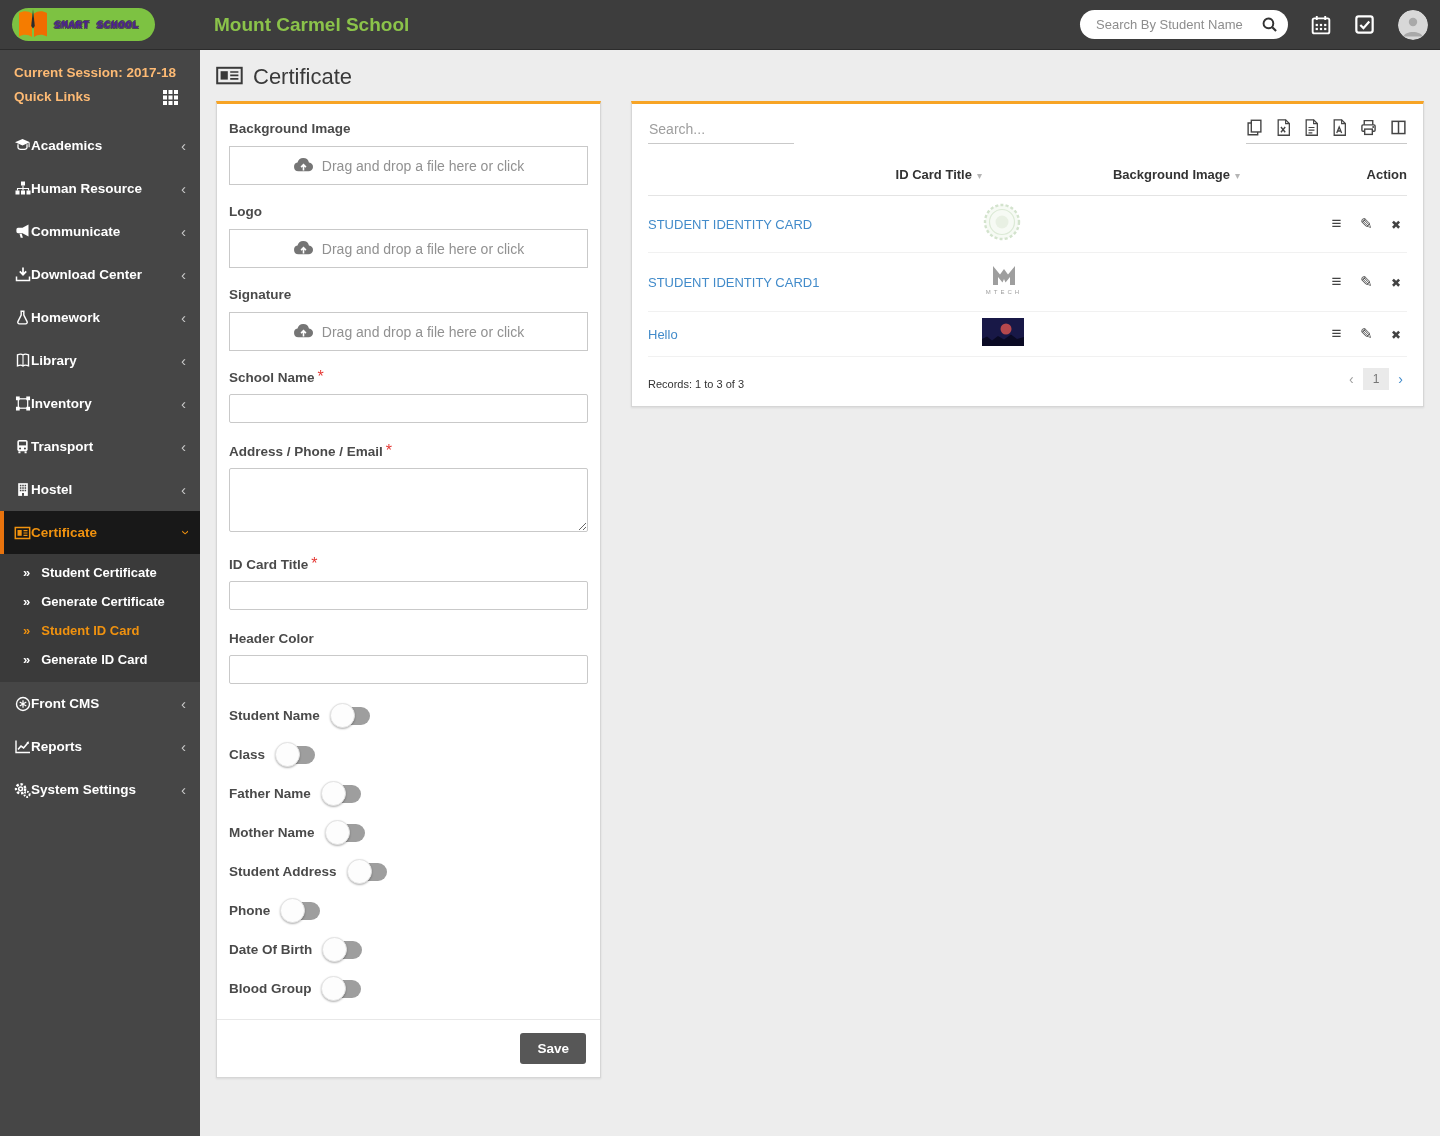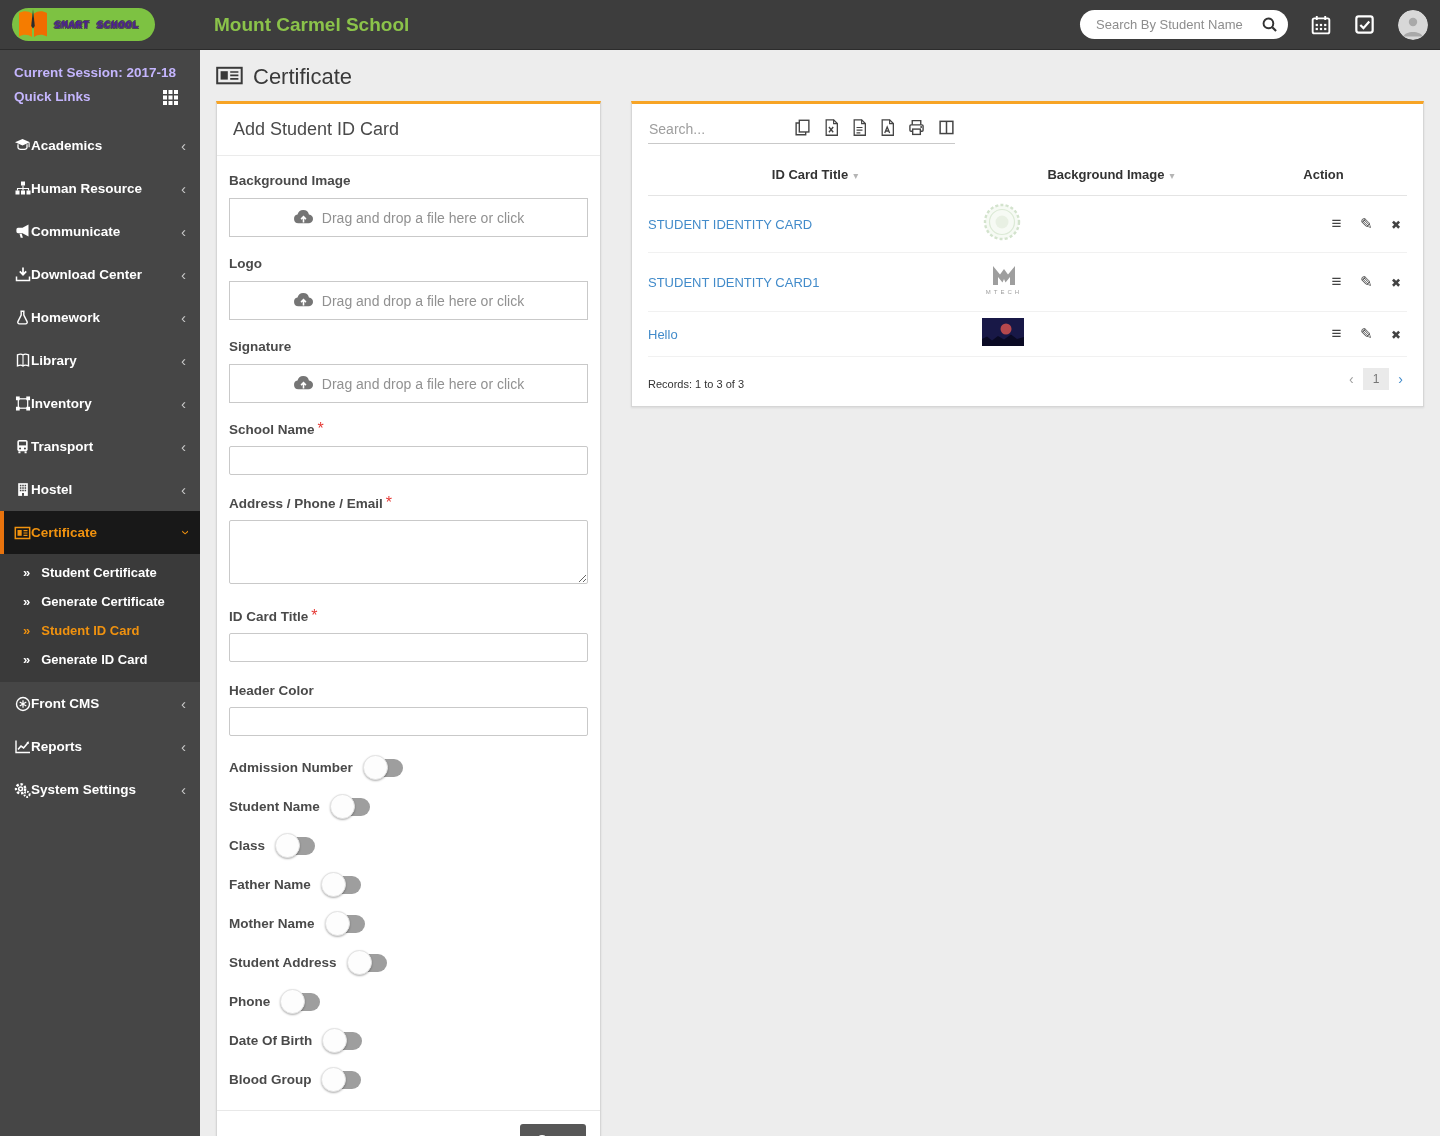--- a/index.html
+++ b/index.html
@@ -26,21 +26,21 @@
   .icon-btn { display: flex; align-items: center; cursor: pointer; }
   .avatar { width: 30px; height: 30px; border-radius: 50%; overflow: hidden; display: block; }
 
   
   .shell { display: flex; height: 1086px; }
   .sidebar { width: 200px; background: #464646; flex: none; color: #fff; }
   .main { flex: 1; overflow: hidden; }
 
   
   .session-block { padding: 11px 14px 9px; }
-  .session-line { font-size: 13.5px; font-weight: bold; color: #c4b5fd; line-height: 24px; }
+  .session-line { font-size: 13.5px; font-weight: bold; color: #fdba74; line-height: 24px; }
   .quick-links { display: flex; align-items: center; }
   .quick-links .ql-label { font-size: 13.5px; font-weight: bold; line-height: 24px; }
   .quick-links .ql-icon { margin-left: auto; margin-right: 8px; display: flex; }
   .nav { margin-top: 6px; }
   .nav-item { height: 43px; display: flex; align-items: center; padding: 0 14px; cursor: pointer; }
   .nav-icon { width: 17px; display: flex; justify-content: center; color: #fff; flex: none; }
   .nav-label { font-size: 13.5px; font-weight: bold; color: #fff; }
   .nav-caret { margin-left: auto; color: #c9c9c9; font-size: 15px; line-height: 1; }
   .nav-item.active { background: #181818; border-left: 4px solid #e8730d; padding-left: 10px; }
   .nav-item.active .nav-icon, .nav-item.active .nav-label { color: #f0920f; }
@@ -75,29 +75,29 @@
   .toggle { position: relative; width: 37px; height: 18px; background: #9e9e9e; border-radius: 10px;
     flex: none; cursor: pointer; }
   .knob { position: absolute; left: -3px; top: -4px; width: 25px; height: 25px; background: #fdfdfd;
     border: 1px solid #e3e3e3; border-radius: 50%; box-shadow: 0 1px 2px rgba(0,0,0,.3); }
   .form-footer { border-top: 1px solid #e8e8e8; padding: 13px 14px; display: flex; justify-content: flex-end; }
   .save-btn { background: #575757; color: #fff; border: none; border-radius: 3px; font-size: 13.5px;
     font-weight: bold; padding: 8px 17px; cursor: pointer; font-family: inherit; }
 
   
   .list-body { padding: 14px 16px 8px; }
-  .list-tools { display: flex; align-items: flex-end; }
+  .list-tools { display: flex; justify-content: space-between; align-items: flex-end; }
   .table-search { width: 146px; border: none; border-bottom: 1px solid #c9c9c9; outline: none;
     font-size: 14px; padding: 3px 1px 6px; color: #555; font-family: inherit; }
   .table-search::placeholder { color: #9e9e9e; }
   .export-bar { display: flex; align-items: center; gap: 13px; color: #4a4a4a;
     border-bottom: 1px solid #c9c9c9; padding-bottom: 7px; }
   .export-bar .tool { display: flex; cursor: pointer; }
   table.id-table { width: 100%; border-collapse: collapse; margin-top: 15px; }
-  .id-table th { text-align: center; font-size: 13px; color: #333; padding: 8px 0 13px;
+  .id-table th { text-align: right; font-size: 13px; color: #333; padding: 8px 0 13px;
     border-bottom: 1px solid #e4e4e4; font-weight: bold; }
   .sort-arrow { color: #b5b5b5; font-size: 10px; margin-left: 5px; }
   .id-table td { padding: 6px 0; border-bottom: 1px solid #f1f1f1; vertical-align: middle; }
   .col-title { width: 44%; }
   .col-img { width: 34%; }
   .col-action { width: 22%; }
   .row-link { color: #428bca; font-size: 13px; text-decoration: none; cursor: pointer; }
   .cell-actions { text-align: right; padding-right: 6px !important; white-space: nowrap; }
   .act { color: #424242; cursor: pointer; margin-left: 14px; font-size: 15px; display: inline-block; }
   .act.menu { font-size: 17px; font-weight: bold; }
@@ -391,21 +391,20 @@
             <rect x="4.6" y="6.2" width="7.2" height="8.4" fill="#3a3a3a"></rect>
             <path d="M14.2 7h8.2M14.2 10.4h8.2M14.2 13.8h8.2" stroke="#3a3a3a" stroke-width="1.7"></path>
           </svg>
         </span>
         <span class="page-title-text">Certificate</span>
       </div>
 
       <div class="content-row">
 
         <section class="card form-card">
-          <div class="card-header">Add Student ID Card</div>
           <div class="form-body">
 
             <div>
               <span class="field-label">Background Image</span>
               <div class="dropzone">
                 <span>
                   <svg width="21" height="15" viewBox="0 0 20 14">
                     <path d="M5 13.5a4.2 4.2 0 01-.7-8.3A5.6 5.6 0 0115.2 5a3.6 3.6 0 01-.8 8.5z" fill="#757575"></path>
                     <path d="M10 12.6V7.6M7.7 9.5L10 7.1l2.3 2.4" stroke="#fff" stroke-width="1.5" fill="none"></path>
                   </svg>
@@ -453,26 +452,20 @@
             <div>
               <span class="field-label">ID Card Title</span><span class="req">*</span>
               <input class="text-input" type="text" value="" style="">
             </div>
 
             <div>
               <span class="field-label">Header Color</span>
               <input class="text-input" type="text" value="" style="">
             </div>
 
-            <div class="toggle-row">
-              <span class="field-label">Admission Number</span>
-              <span class="toggle">
-                  <span class="knob"></span>
-                </span>
-            </div>
             <div class="toggle-row">
               <span class="field-label">Student Name</span>
               <span class="toggle">
                   <span class="knob"></span>
                 </span>
             </div>
             <div class="toggle-row">
               <span class="field-label">Class</span>
               <span class="toggle">
                   <span class="knob"></span>

